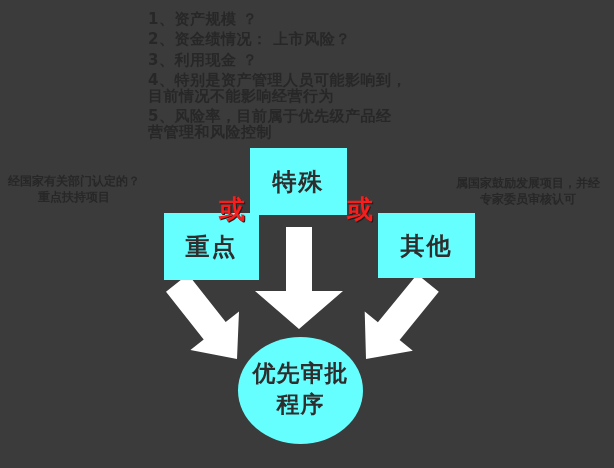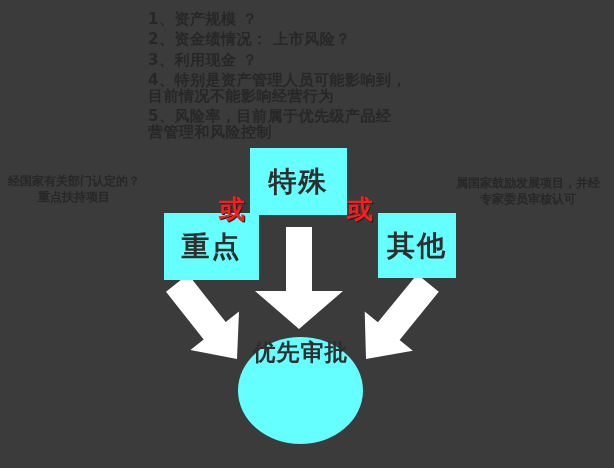--- a/index.html
+++ b/index.html
@@ -33,27 +33,27 @@
   .side-note.left  { left: 2px;   top: 173px; width: 144px; }
   .side-note.right { left: 444px; top: 175px; width: 168px; }
   
   .box {
     position: absolute;
     background: var(--cyan, #66ffff);
     color: var(--boxtext, #2e2e2e);
     display: flex;
     align-items: center;
     justify-content: center;
-    font-size: 28px;
+    font-size: 24px;
     font-weight: bold;
     letter-spacing: 2px;
   }
   .box.special { left: 250px; top: 148px; width: 97px; height: 67px; }
   .box.key     { left: 120px; top: 213px; width: 95px; height: 67px; margin-left: 44px; }
-  .box.other   { left: 378px; top: 213px; width: 78px; height: 65px; }
+  .box.other   { left: 378px; top: 213px; width: 97px; height: 65px; }
   
   .or-label {
     position: absolute;
     color: var(--red, #fb1c1c);
     font-size: 26px;
     font-weight: bold;
     text-shadow: 1px 1px 0 #1d1d1d;
   }
   .or-label.left  { left: 219px; top: 192px; }
   .or-label.right { left: 347px; top: 192px; }
@@ -69,25 +69,27 @@
   .circle {
     position: absolute;
     left: 238px; top: 337px;
     width: 125px; height: 107px;
     border-radius: 50%;
     background: var(--cyan, #66ffff);
     color: var(--boxtext, #2e2e2e);
     display: flex;
     flex-direction: column;
     align-items: center;
+    justify-content: center;
     font-size: 23px;
     font-weight: bold;
     line-height: 31px;
     letter-spacing: 1px;
     text-align: center;
+    font-family: Liberation Mono, monospace;
   }
 </style>
 </head>
 <body>
 
 <div class="canvas" style="--bg: #3b3b3b; --cyan: #66ffff; --boxtext: #2e2e2e; --red: #fb1c1c; --arrow: #ffffff; --note: #272727;">
 
   <div class="notes-block">
     <div class="note-line" style="top:10px">1、资产规模 ？</div>
     <div class="note-line" style="top:30px">2、资金绩情况： 上市风险？</div>
@@ -115,15 +117,16 @@
 
   <div class="box special">特殊</div>
   <div class="box key">重点</div>
   <div class="box other">其他</div>
 
   <div class="or-label left">或</div>
   <div class="or-label right">或</div>
 
   <div class="circle">
     <div>优先审批</div>
+    <div>程序</div>
   </div>
 
 </div>
 
 </body></html>

